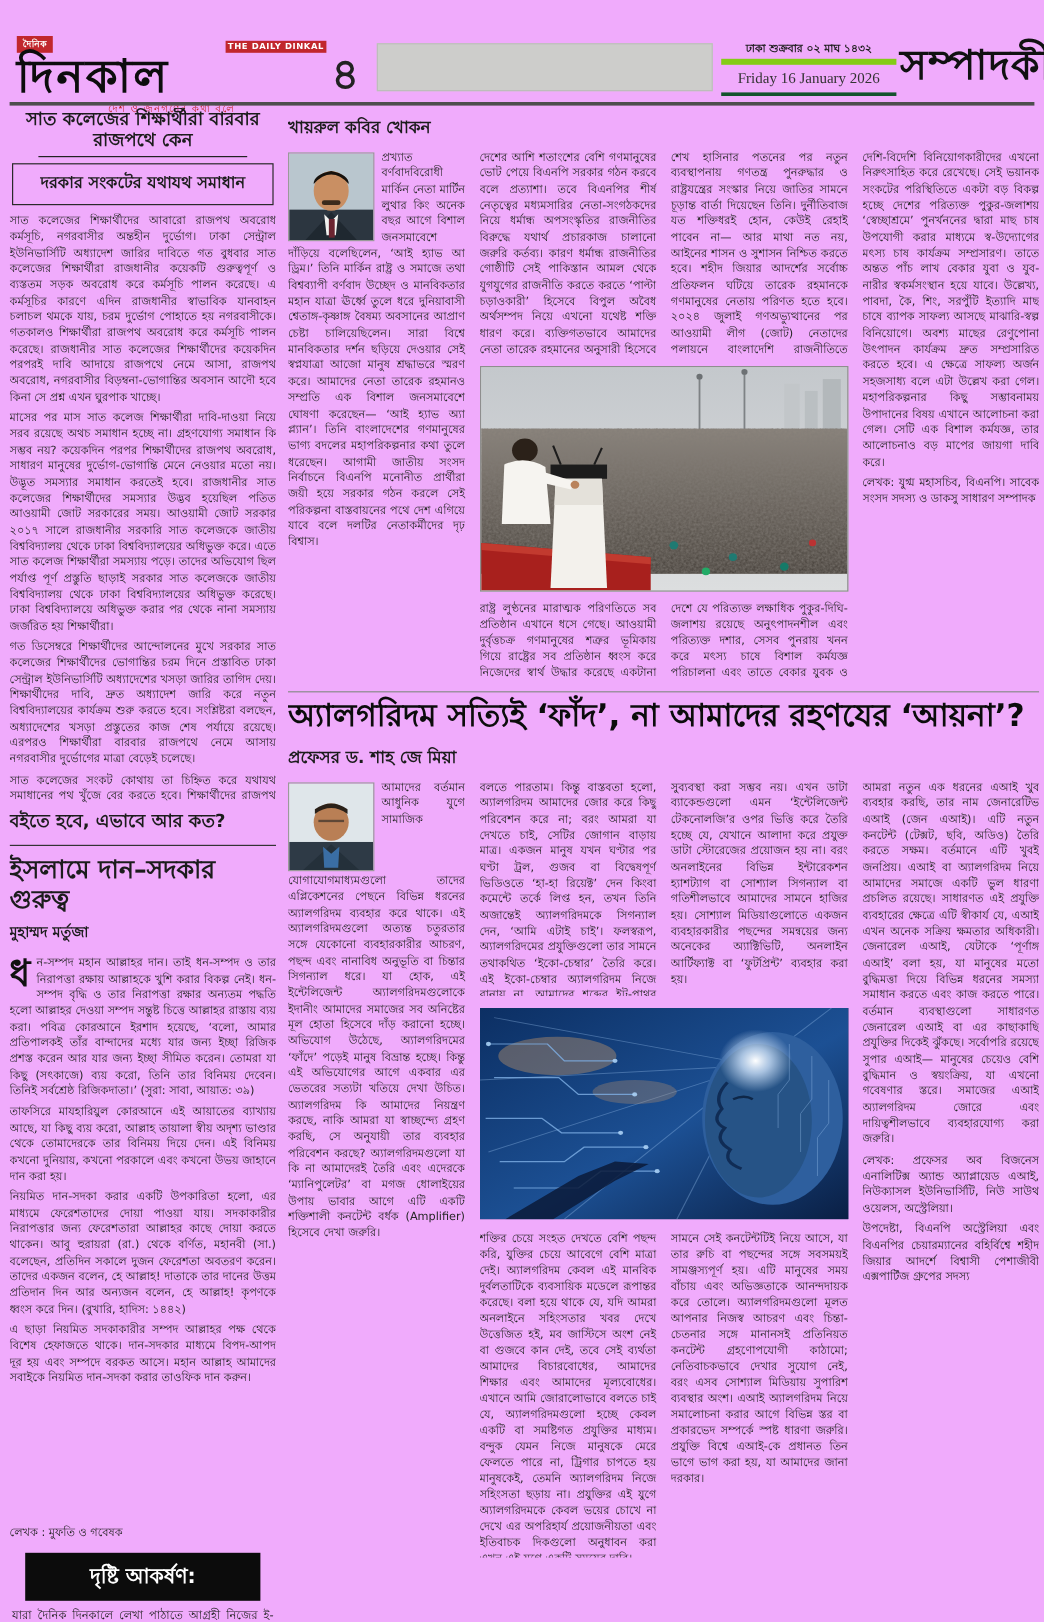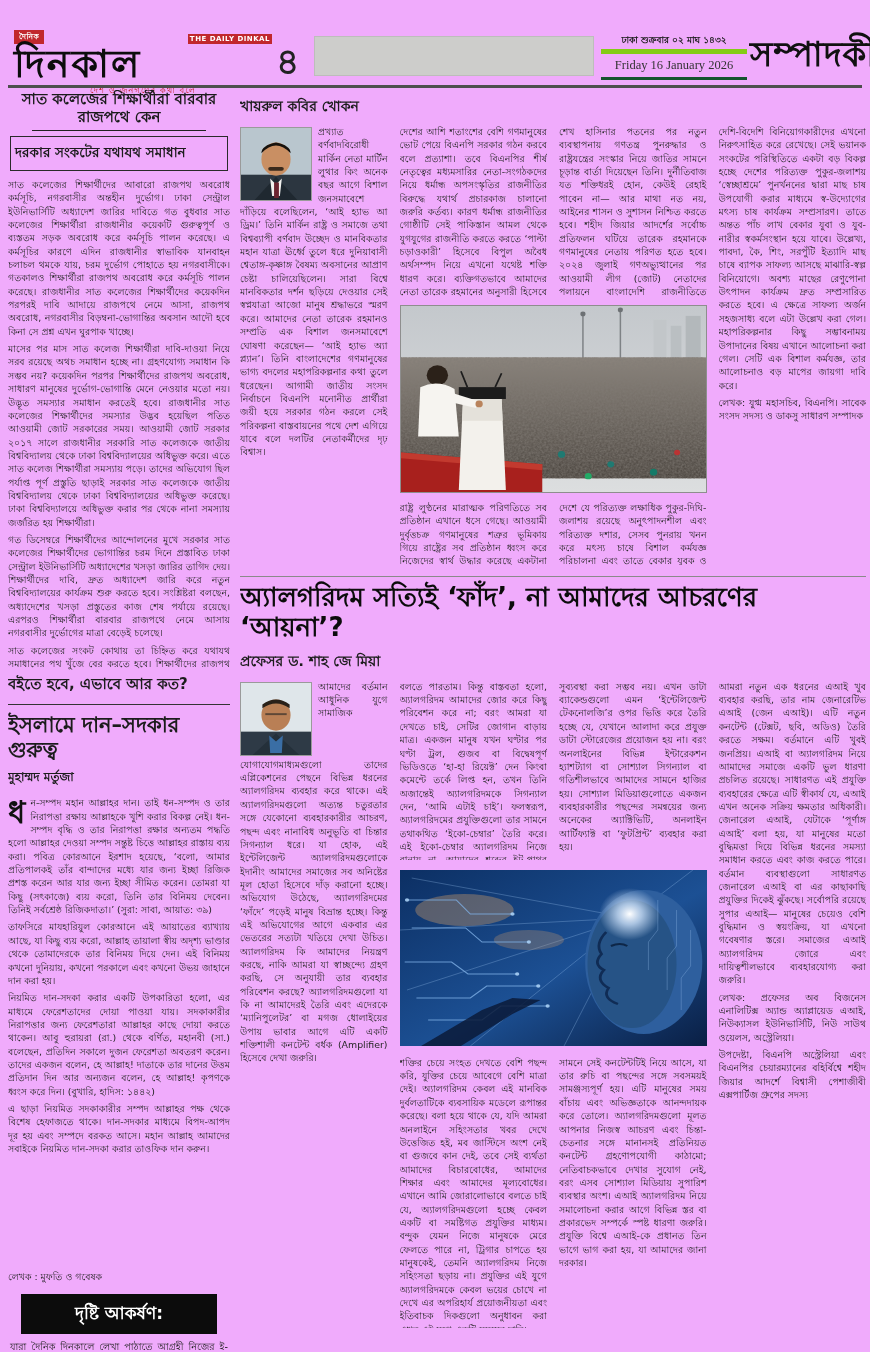--- a/index.html
+++ b/index.html
@@ -24,21 +24,21 @@
   .section-title { position:absolute; left:750px; top:28px; width:118px; font-size:34px; font-weight:900; color:#111; letter-spacing:1px; }
   .masthead-rule { position:absolute; left:8px; top:85px; width:854px; height:3px; background:#4e4e4e; }
   
   .body-txt { font-size:9.4px; line-height:1.42; text-align:justify; color:#262626; }
   .body-txt p { margin-bottom:4px; text-indent:0; }
   .credit { font-size:9.4px; color:#222; margin-top:4px; }
   
   .left-col { position:absolute; left:8px; top:90px; width:222px; height:1260px; overflow:hidden; }
   .la-head { font-size:15px; font-weight:900; text-align:center; line-height:1.2; }
   .la-headrule { border-top:1.2px solid #222; width:78%; margin:4px auto 5px; }
-  .subhead-box { border:1.3px solid #2a2a2a; padding:5px 4px; text-align:left; font-size:13.5px; font-weight:bold; margin:0 2px 7px; }
+  .subhead-box { border:1.3px solid #2a2a2a; padding:5px 4px; text-align:center; font-size:13.5px; font-weight:bold; margin:0 2px 7px; }
   .la-body { height:492px; overflow:hidden; }
   .closing-line { font-size:15px; font-weight:bold; margin-top:2px; }
   .sec-divider { border-top:1.4px solid #333; margin:7px 0 8px; }
   .is-head { font-size:21px; font-weight:900; line-height:1.2; }
   .is-byline { font-size:12px; font-weight:bold; margin:5px 0 8px; }
   .is-body { height:470px; overflow:hidden; }
   .dropcap { float:left; font-size:31px; font-weight:900; line-height:0.85; padding:3px 5px 0 0; color:#111; }
   .attn-box { width:196px; margin:9px auto 6px; background:#0c0c0c; color:#fff; text-align:center; font-size:17px; font-weight:bold; padding:6px 4px; }
   .attn-text { font-size:9.6px; line-height:1.45; text-align:justify; color:#222; padding:0 2px; }
   
@@ -186,21 +186,21 @@
       <div class="cell ga-c2b body-txt">রাষ্ট্র লুণ্ঠনের মারাত্মক পরিণতিতে সব প্রতিষ্ঠান এখানে ধসে গেছে। আওয়ামী দুর্বৃত্তচক্র গণমানুষের শত্রুর ভূমিকায় গিয়ে রাষ্ট্রের সব প্রতিষ্ঠান ধ্বংস করে নিজেদের স্বার্থ উদ্ধার করেছে একটানা ষোলো বছর ধরে। এখন আমাদের নেতা তারেক রহমানের সেই ‘মহাপরিকল্পনা’ বাস্তবায়ন সবচেয়ে জরুরি কাজ। ইতোমধ্যে তাঁর পরিকল্পনার বিষয়ে...</div>
       <div class="cell ga-c3b body-txt">দেশে যে পরিত্যক্ত লক্ষাধিক পুকুর-দিঘি-জলাশয় রয়েছে অনুৎপাদনশীল এবং পরিত্যক্ত দশার, সেসব পুনরায় খনন করে মৎস্য চাষে বিশাল কর্মযজ্ঞ পরিচালনা এবং তাতে বেকার যুবক ও যুব-নারীদের স্ব-উদ্যোগে কৃষি প্রতিষ্ঠান গড়ে তোলা যায়। এটা জরুরি এই কারণে যে, বিদ্যুৎ, গ্যাস সংকট, ব্যাংকঋণ সমস্যা ইত্যাদি...</div>
       <div class="cell ga-c4 body-txt">
         <span>দেশি-বিদেশি বিনিয়োগকারীদের এখনো নিরুৎসাহিত করে রেখেছে। সেই ভয়ানক সংকটের পরিস্থিতিতে একটা বড় বিকল্প হচ্ছে দেশের পরিত্যক্ত পুকুর-জলাশয় ‘স্বেচ্ছাশ্রমে’ পুনর্খননের দ্বারা মাছ চাষ উপযোগী করার মাধ্যমে স্ব-উদ্যোগের মৎস্য চাষ কার্যক্রম সম্প্রসারণ। তাতে অন্তত পাঁচ লাখ বেকার যুবা ও যুব-নারীর স্বকর্মসংস্থান হয়ে যাবে। উল্লেখ্য, পাবদা, কৈ, শিং, সরপুঁটি ইত্যাদি মাছ চাষে ব্যাপক সাফল্য আসছে মাঝারি-স্বল্প বিনিয়োগে। অবশ্য মাছের রেণুপোনা উৎপাদন কার্যক্রম দ্রুত সম্প্রসারিত করতে হবে। এ ক্ষেত্রে সাফল্য অর্জন সহজসাধ্য বলে এটা উল্লেখ করা গেল। মহাপরিকল্পনার কিছু সম্ভাবনাময় উপাদানের বিষয় এখানে আলোচনা করা গেল। সেটি এক বিশাল কর্মযজ্ঞ, তার আলোচনাও বড় মাপের জায়গা দাবি করে।</span>
         <p class="credit">লেখক: যুগ্ম মহাসচিব, বিএনপি। সাবেক সংসদ সদস্য ও ডাকসু সাধারণ সম্পাদক</p>
       </div>
     </div>
 
     <div class="mid-rule"></div>
 
-    <h1 class="h1-b">অ্যালগরিদম সত্যিই ‘ফাঁদ’, না আমাদের আচরণের ‘আয়না’?</h1>
+    <h1 class="h1-b">অ্যালগরিদম সত্যিই ‘ফাঁদ’, না আমাদের রহণযের ‘আয়না’?</h1>
     <div class="byline-main">প্রফেসর ড. শাহ জে মিয়া</div>
 
     <div class="grid">
       <div class="cell gb-c1 body-txt">
         <span class="author-photo">
           <svg viewBox="0 0 72 74" preserveAspectRatio="none" aria-hidden="true">
             <rect width="72" height="74" fill="#dfe6ea"></rect>
             <rect x="0" y="50" width="72" height="24" fill="#2e3a46"></rect>
             <path d="M12,74 L36,52 L60,74 Z" fill="#24303a"></path>
             <path d="M29,54 L36,60 L43,54 L42,72 L30,72 Z" fill="#3a6ea5"></path>

